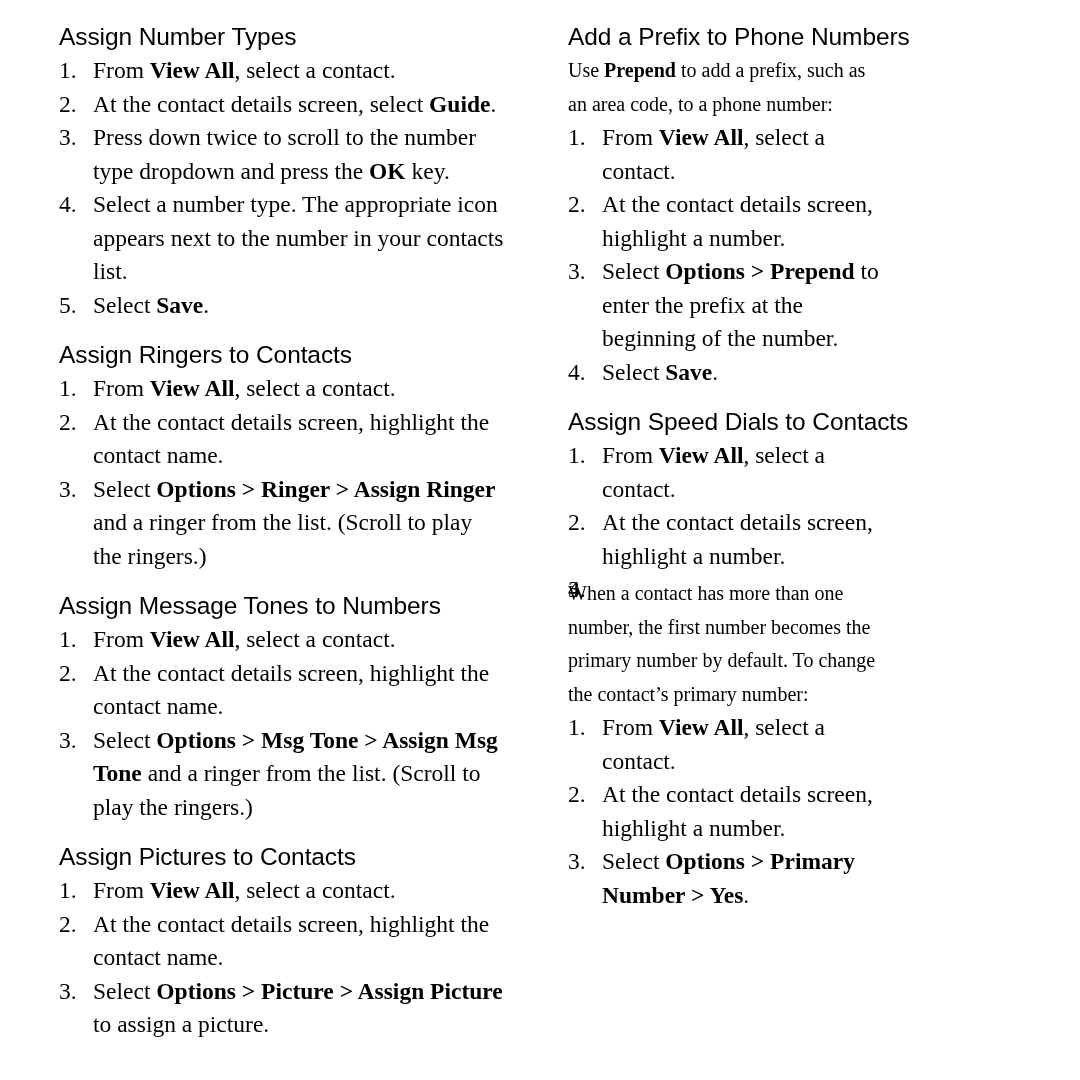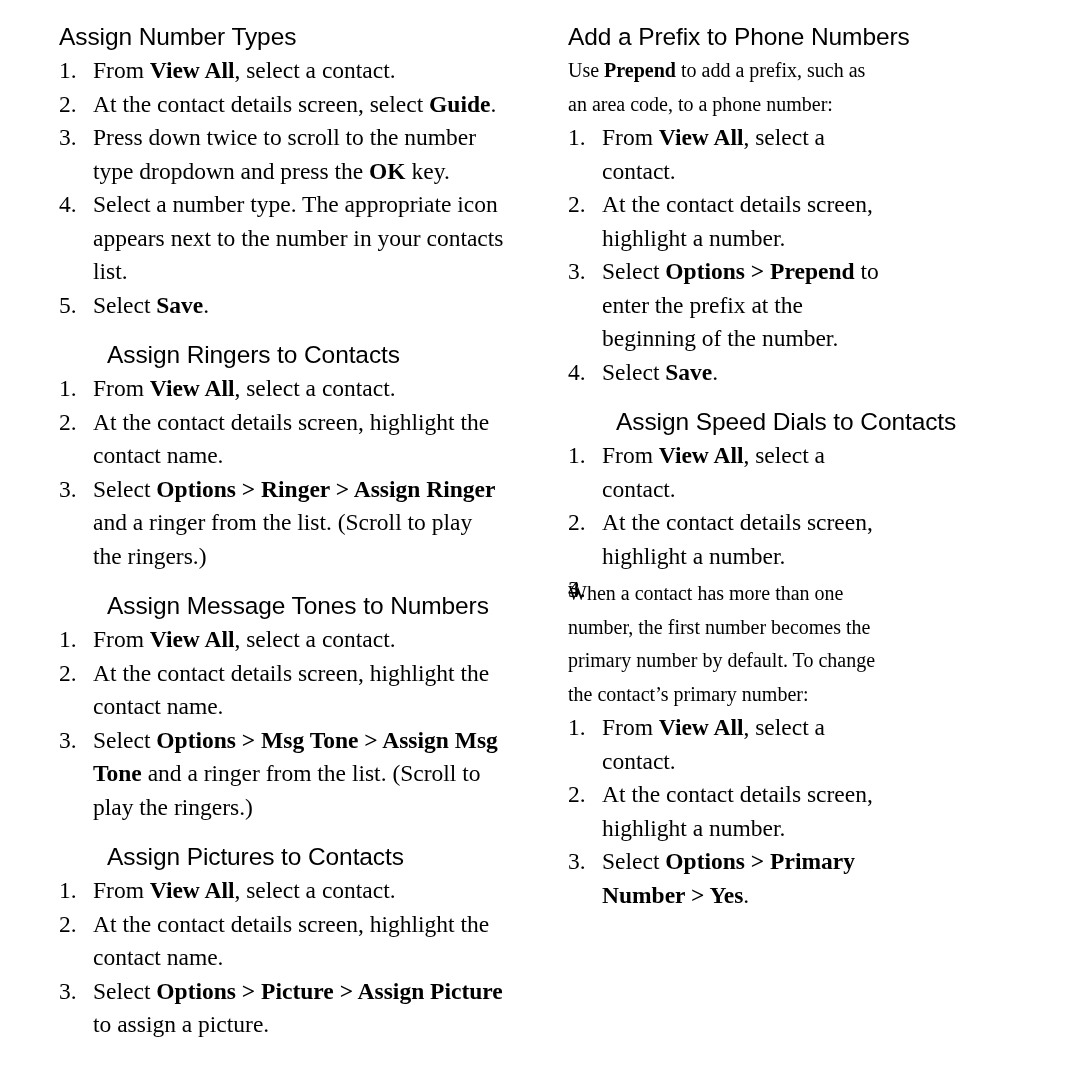--- a/index.html
+++ b/index.html
@@ -57,21 +57,21 @@
   h2.heading {
     font-family: "Liberation Sans", sans-serif;
     font-weight: 400;
     font-size: 24.5px;
     line-height: 30px;
     margin: 0 0 2px 0;
     padding: 0;
     letter-spacing: -0.1px;
     white-space: nowrap;
   }
-  .section + .section h2.heading { margin-top: 18px; margin-left: 48px; }
+  .section + .section h2.heading { margin-top: 18px; }
 
   p.intro {
     font-size: 20px;
     line-height: 33.5px;
     margin: 0 0 0 0;
     padding: 0;
     text-indent: 0;
   }
 
   ol.steps {

